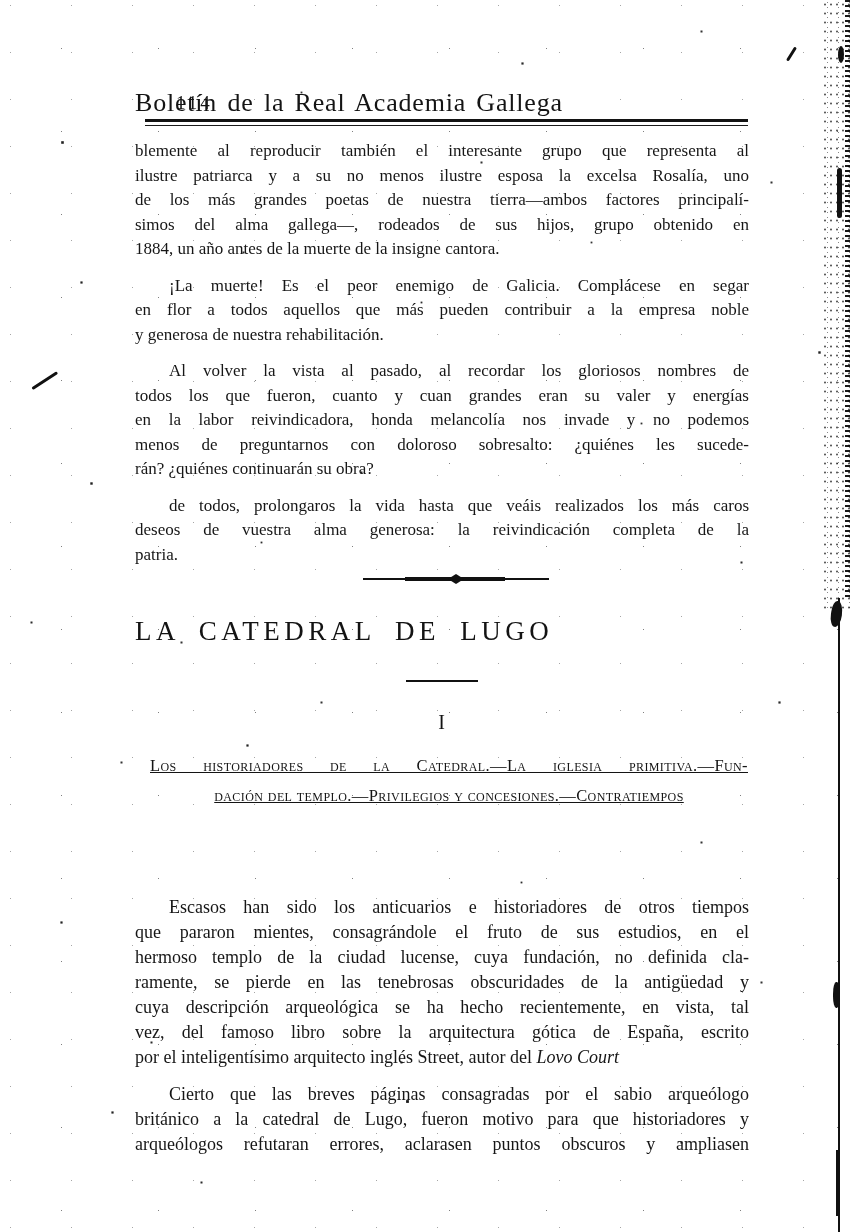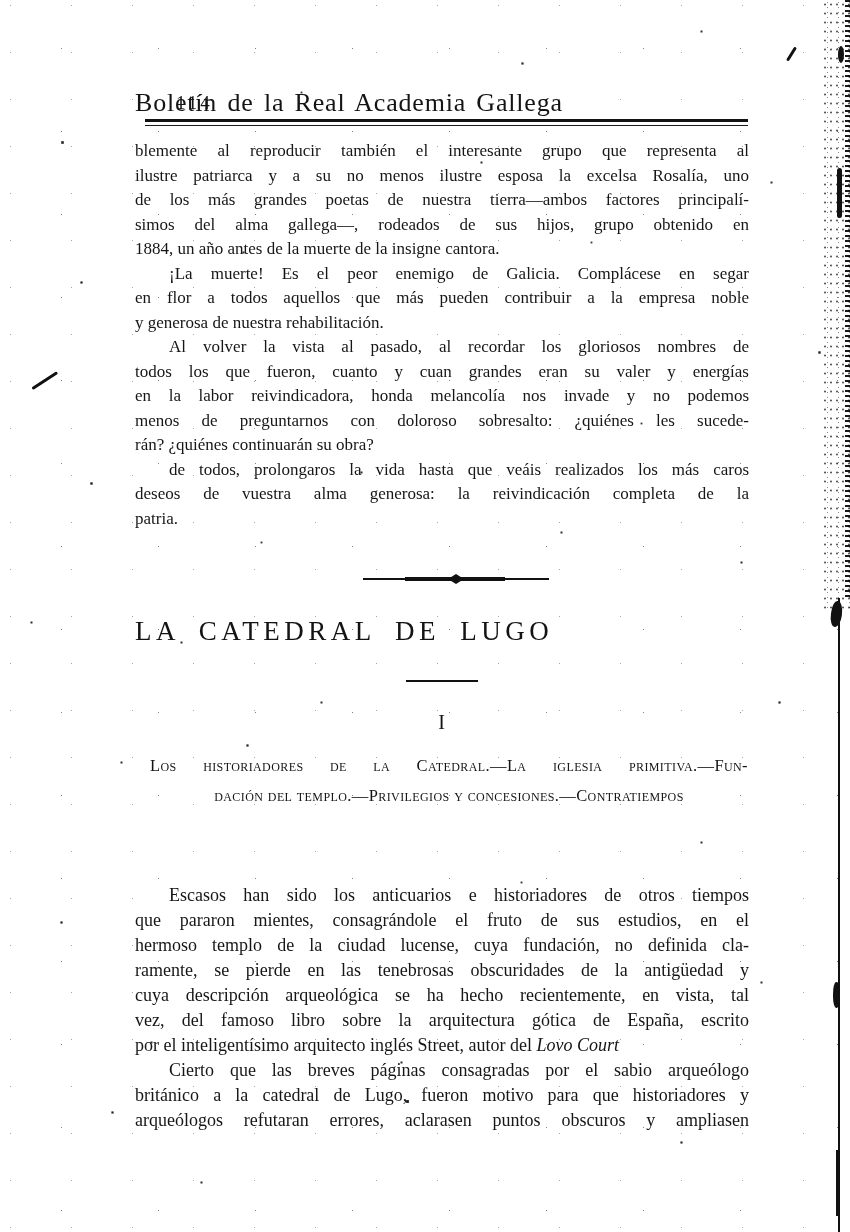--- a/index.html
+++ b/index.html
@@ -41,21 +41,21 @@
   
   .textblock { position: absolute; left: 135px; width: 614px; }
   .text1 { top: 139px; font-size: 17px; line-height: 24.5px; }
   .text2 { top: 883px; font-size: 18px; line-height: 25px; }
   .line {
     text-align: justify; text-align-last: justify;
     white-space: normal;
   }
   .paragraph .line:last-child { text-align-last: left; }
   .paragraph.justify-all .line:last-child { text-align-last: justify; }
-  .paragraph.indent .line:first-child { text-indent: 34px; }
+  .paragraph.indent .line:first-child { text-indent: 34px; margin-top: 12px; }
   .it { font-style: italic; margin-top: 26px; }
 
   
   .divider { position: absolute; left: 363px; top: 574px; width: 186px; height: 10px; }
   .divider::before {
     content: ""; position: absolute; left: 0; right: 0; top: 4px; height: 2px; background: #111;
   }
   .divider-mid { position: absolute; left: 42px; top: 3px; width: 100px; height: 4px; background: #111; }
   .divider-diamond {
     position: absolute; left: 85px; top: 0; width: 16px; height: 10px; background: #111;
@@ -72,21 +72,21 @@
   .title-rule { position: absolute; left: 406px; top: 680px; width: 72px; height: 2px; background: #111; }
   .numeral {
     position: absolute; left: 135px; top: 711px; width: 613px;
     text-align: center; font-size: 20px; color: #131313;
   }
   .summary {
     position: absolute; left: 150px; top: 751px; width: 598px;
     font-variant: small-caps; font-size: 16.5px; line-height: 30px;
     letter-spacing: 0.4px; color: #141414;
   }
-  .summary .line { text-align: justify; text-align-last: justify; }
+  .summary .line { text-align: justify; text-align-last: justify; text-decoration: underline; }
   .summary .line:last-child { text-align-last: center; }
 
   
   .binding-band {
     position: absolute; right: 0; top: 0; width: 28px; height: 612px;
     background-image:
       radial-gradient(rgba(0,0,0,0.75) 0.7px, transparent 0.9px),
       radial-gradient(rgba(0,0,0,0.55) 0.6px, transparent 0.8px);
     background-size: 6px 9px, 11px 5px;
     opacity: 0.85;

